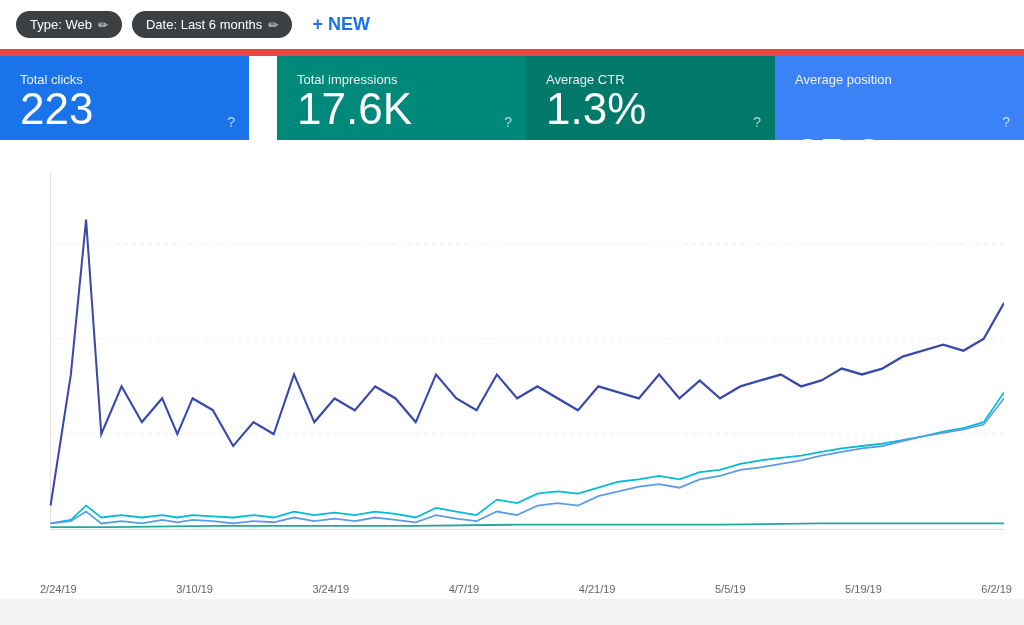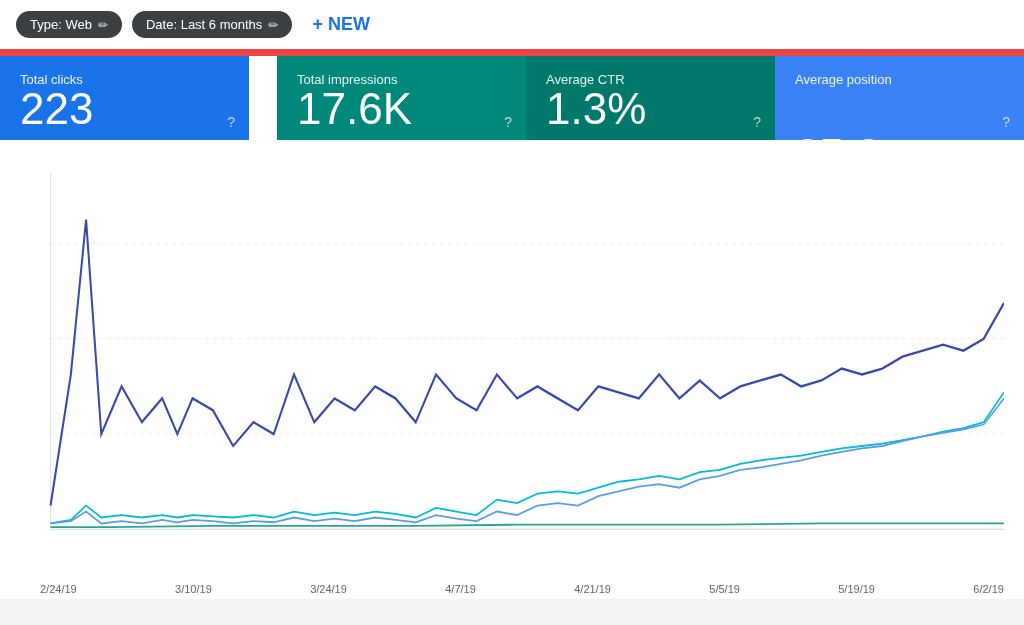--- a/index.html
+++ b/index.html
@@ -105,21 +105,21 @@
     }
 
     svg.chart {
       width: 100%;
       height: 100%;
     }
 
     .x-axis-labels {
       display: flex;
       justify-content: space-between;
-      padding: 4px 20px 0 40px;
+      padding: 4px 12px 0 40px;
       font-size: 11px;
       color: #666;
       position: absolute;
       bottom: 4px;
       left: 0;
       right: 0;
     }
   </style>
 </head>
 <body>

